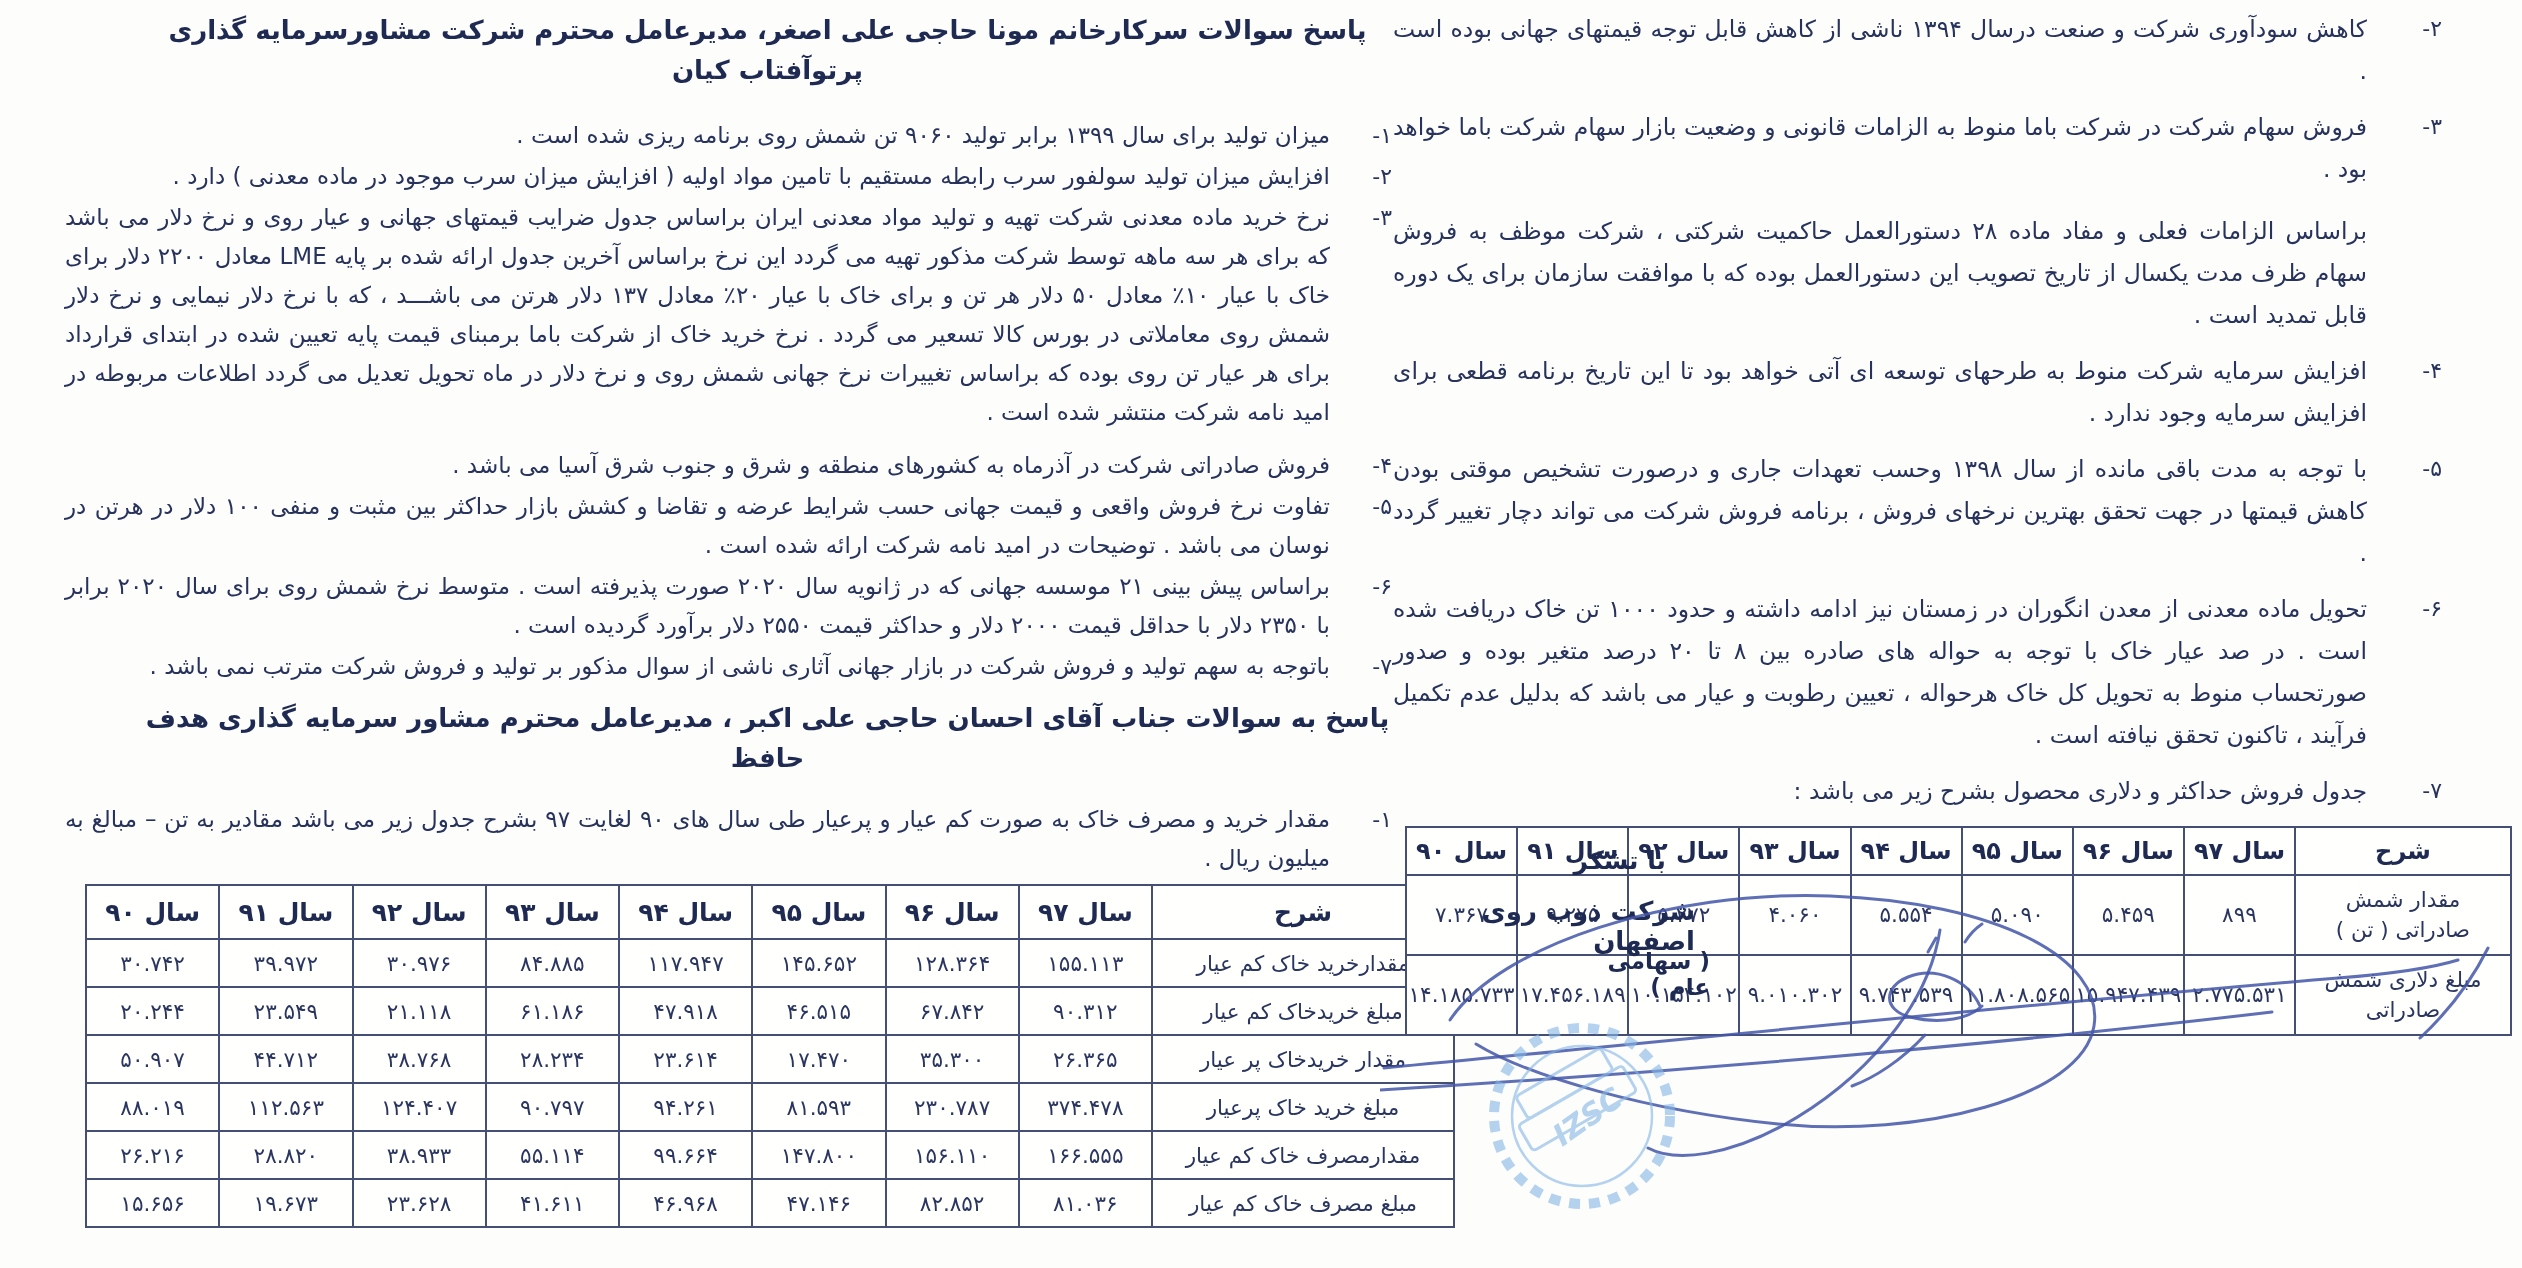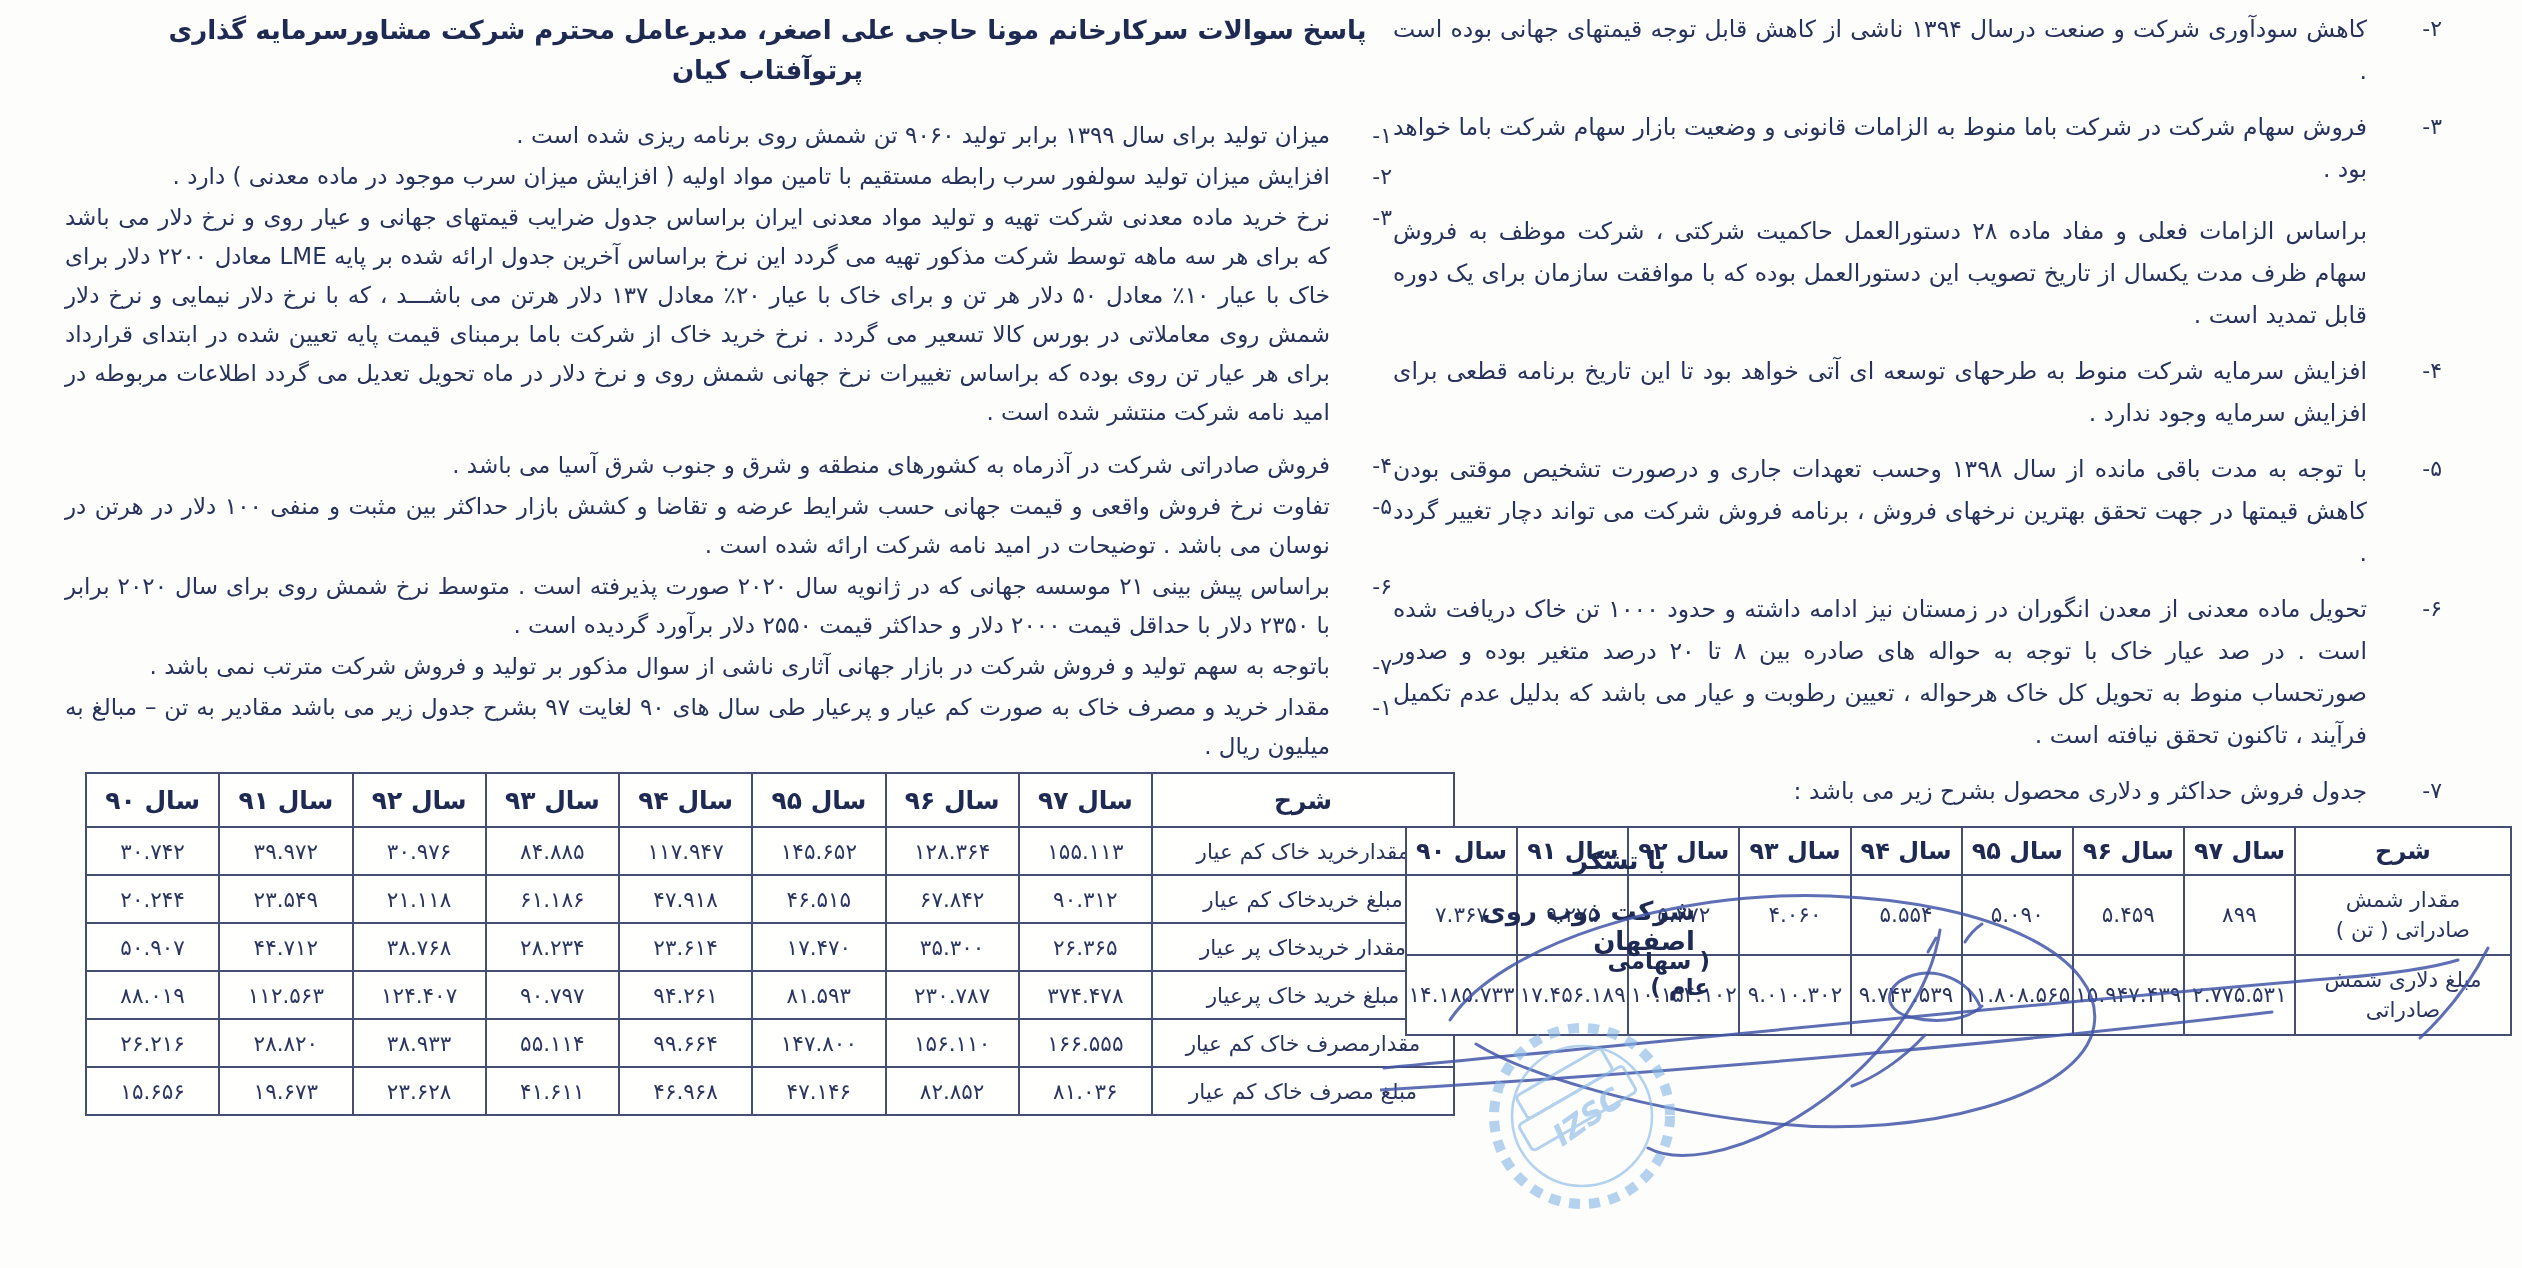--- a/index.html
+++ b/index.html
@@ -88,20 +88,21 @@
       </div>
       <div class="item">
         <span class="num">۶-</span>
         <div class="txt">براساس پیش بینی ۲۱ موسسه جهانی که در ژانویه سال ۲۰۲۰ صورت پذیرفته است . متوسط نرخ شمش روی برای سال ۲۰۲۰ برابر با ۲۳۵۰ دلار با حداقل قیمت ۲۰۰۰ دلار و حداکثر قیمت ۲۵۵۰ دلار برآورد گردیده است .</div>
       </div>
       <div class="item">
         <span class="num">۷-</span>
         <div class="txt">باتوجه به سهم تولید و فروش شرکت در بازار جهانی آثاری ناشی از سوال مذکور بر تولید و فروش شرکت مترتب نمی باشد .</div>
       </div>
     </div>
+  <div class="doc-title second">پاسخ به سوالات جناب آقای احسان حاجی علی اکبر ، مدیرعامل محترم مشاور سرمایه گذاری هدف حافظ</div>
   <div class="items" id="left-items2">
       <div class="item">
         <span class="num">۱-</span>
         <div class="txt">مقدار خرید و مصرف خاک به صورت کم عیار و پرعیار طی سال های ۹۰ لغایت ۹۷ بشرح جدول زیر می باشد مقادیر به تن – مبالغ به میلیون ریال .</div>
       </div>
     </div>
   <table id="tbl-left">
       <thead>
         <tr>
           <th class="desc">شرح</th>

